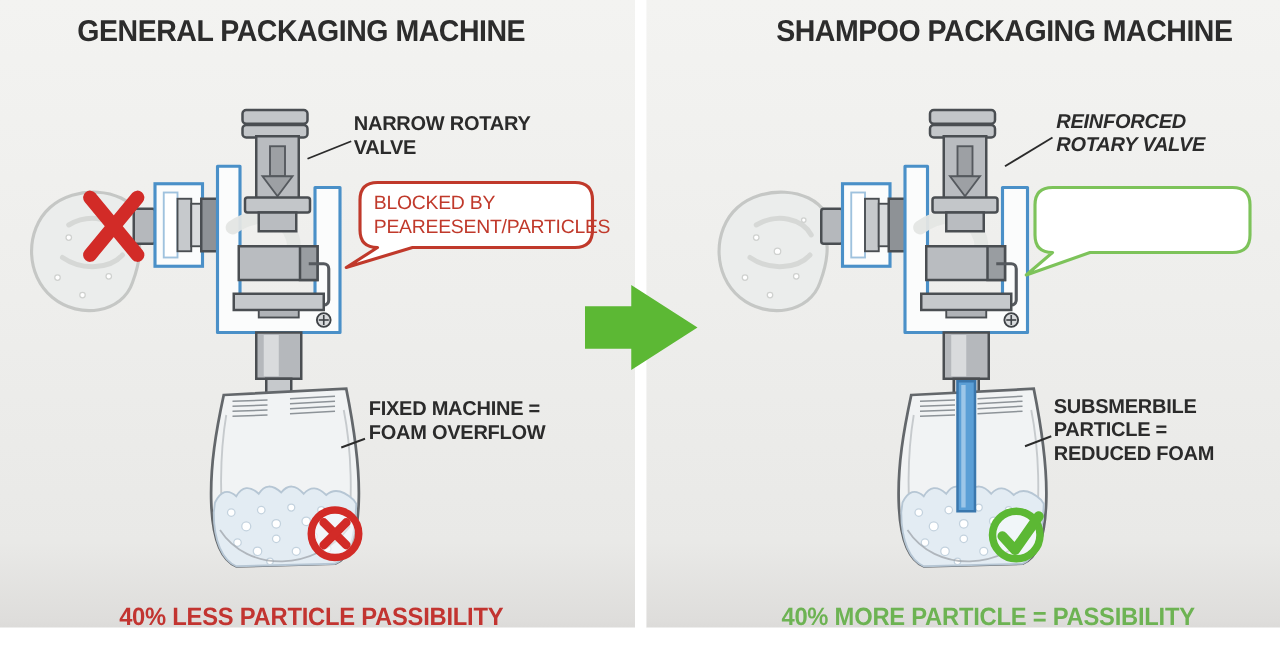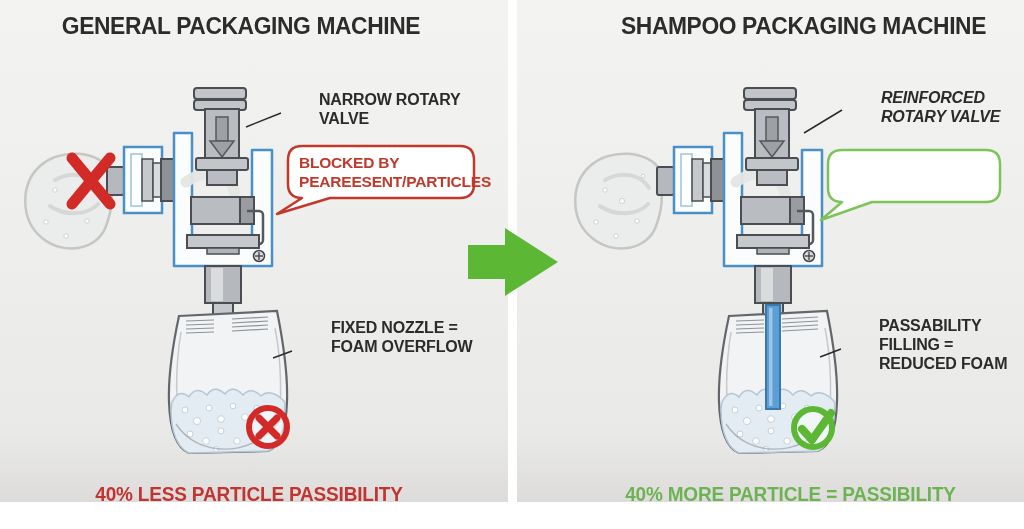--- a/index.html
+++ b/index.html
@@ -17,25 +17,25 @@
   #divider { position:absolute; left:508px; top:0; width:9px; height:529px; background:#ffffff; }
   .psvg { position:absolute; top:0; }
   .title {
     position:absolute; top:12px; text-align:center;
     font-size:24px; font-weight:bold; color:#2c2c2c; letter-spacing:-0.4px;
   }
   #title-left  { left:0;   width:508px; transform:translateX(-13px) scaleX(0.95); }
   #title-right { left:517px; width:507px; transform:translateX(33px) scaleX(0.95); }
   .lbl {
     position:absolute; white-space:pre-line;
-    font-size:16px; font-weight:bold; color:#2b2b2b; line-height:19px; letter-spacing:-0.2px;margin-left:36px;
+    font-size:16px; font-weight:bold; color:#2b2b2b; line-height:19px; letter-spacing:-0.2px;
   }
   .bubble-text {
     position:absolute; white-space:pre-line;
-    font-size:15.5px; font-weight:bold; line-height:19px; letter-spacing:-0.2px;
+    font-size:15.5px; font-weight:normal; line-height:19px; letter-spacing:-0.2px;
   }
   #bubble-text-left  { left:299px; top:153px; color:#c0392b; }
   #bubble-text-right { left:838px; top:157px; color:#2b2b2b; }
   .caption {
     position:absolute; top:483px; text-align:center;
     font-size:20px; font-weight:bold; letter-spacing:-0.2px;
   }
   #caption-left  { left:0; width:508px; color:#c23430; transform:translateX(-5px) scaleX(0.95); }
   #caption-right { left:517px; width:507px; color:#6db353; transform:translateX(20px) scaleX(0.95); }
   #arrow-svg { position:absolute; left:455px; top:215px; }
@@ -192,26 +192,26 @@
 
   <svg id="arrow-svg" width="115" height="95" viewBox="0 0 115 95">
     <polygon points="13,30 50,30 50,13 103,47 50,81 50,64 13,64" fill="#5cb834"></polygon>
   </svg>
 
   <div class="title" id="title-left">GENERAL PACKAGING MACHINE</div>
   <div class="title" id="title-right">SHAMPOO PACKAGING MACHINE</div>
 
   <div class="lbl" style="left:283px; top:90px;">NARROW ROTARY
 VALVE</div>
-  <div class="lbl" style="left:295px; top:318px;">FIXED NOZZLE =
+  <div class="lbl" style="left:295px; top:318px;">FIXED MACHINE =
 FOAM OVERFLOW</div>
 
   <div class="lbl" style="left:845px; top:88px;font-style:italic;">REINFORCED
 ROTARY VALVE</div>
-  <div class="lbl" style="left:843px; top:316px;">PASSABILITY FILLING =
+  <div class="lbl" style="left:843px; top:316px;">SUBSMERBILE PARTICLE =
 REDUCED FOAM</div>
 
   <div class="bubble-text" id="bubble-text-left">BLOCKED BY
 PEAREESENT/PARTICLES</div>
 
   <div class="caption" id="caption-left">40% LESS PARTICLE PASSIBILITY</div>
   <div class="caption" id="caption-right">40% MORE PARTICLE = PASSIBILITY</div>
 
 </div>
 

